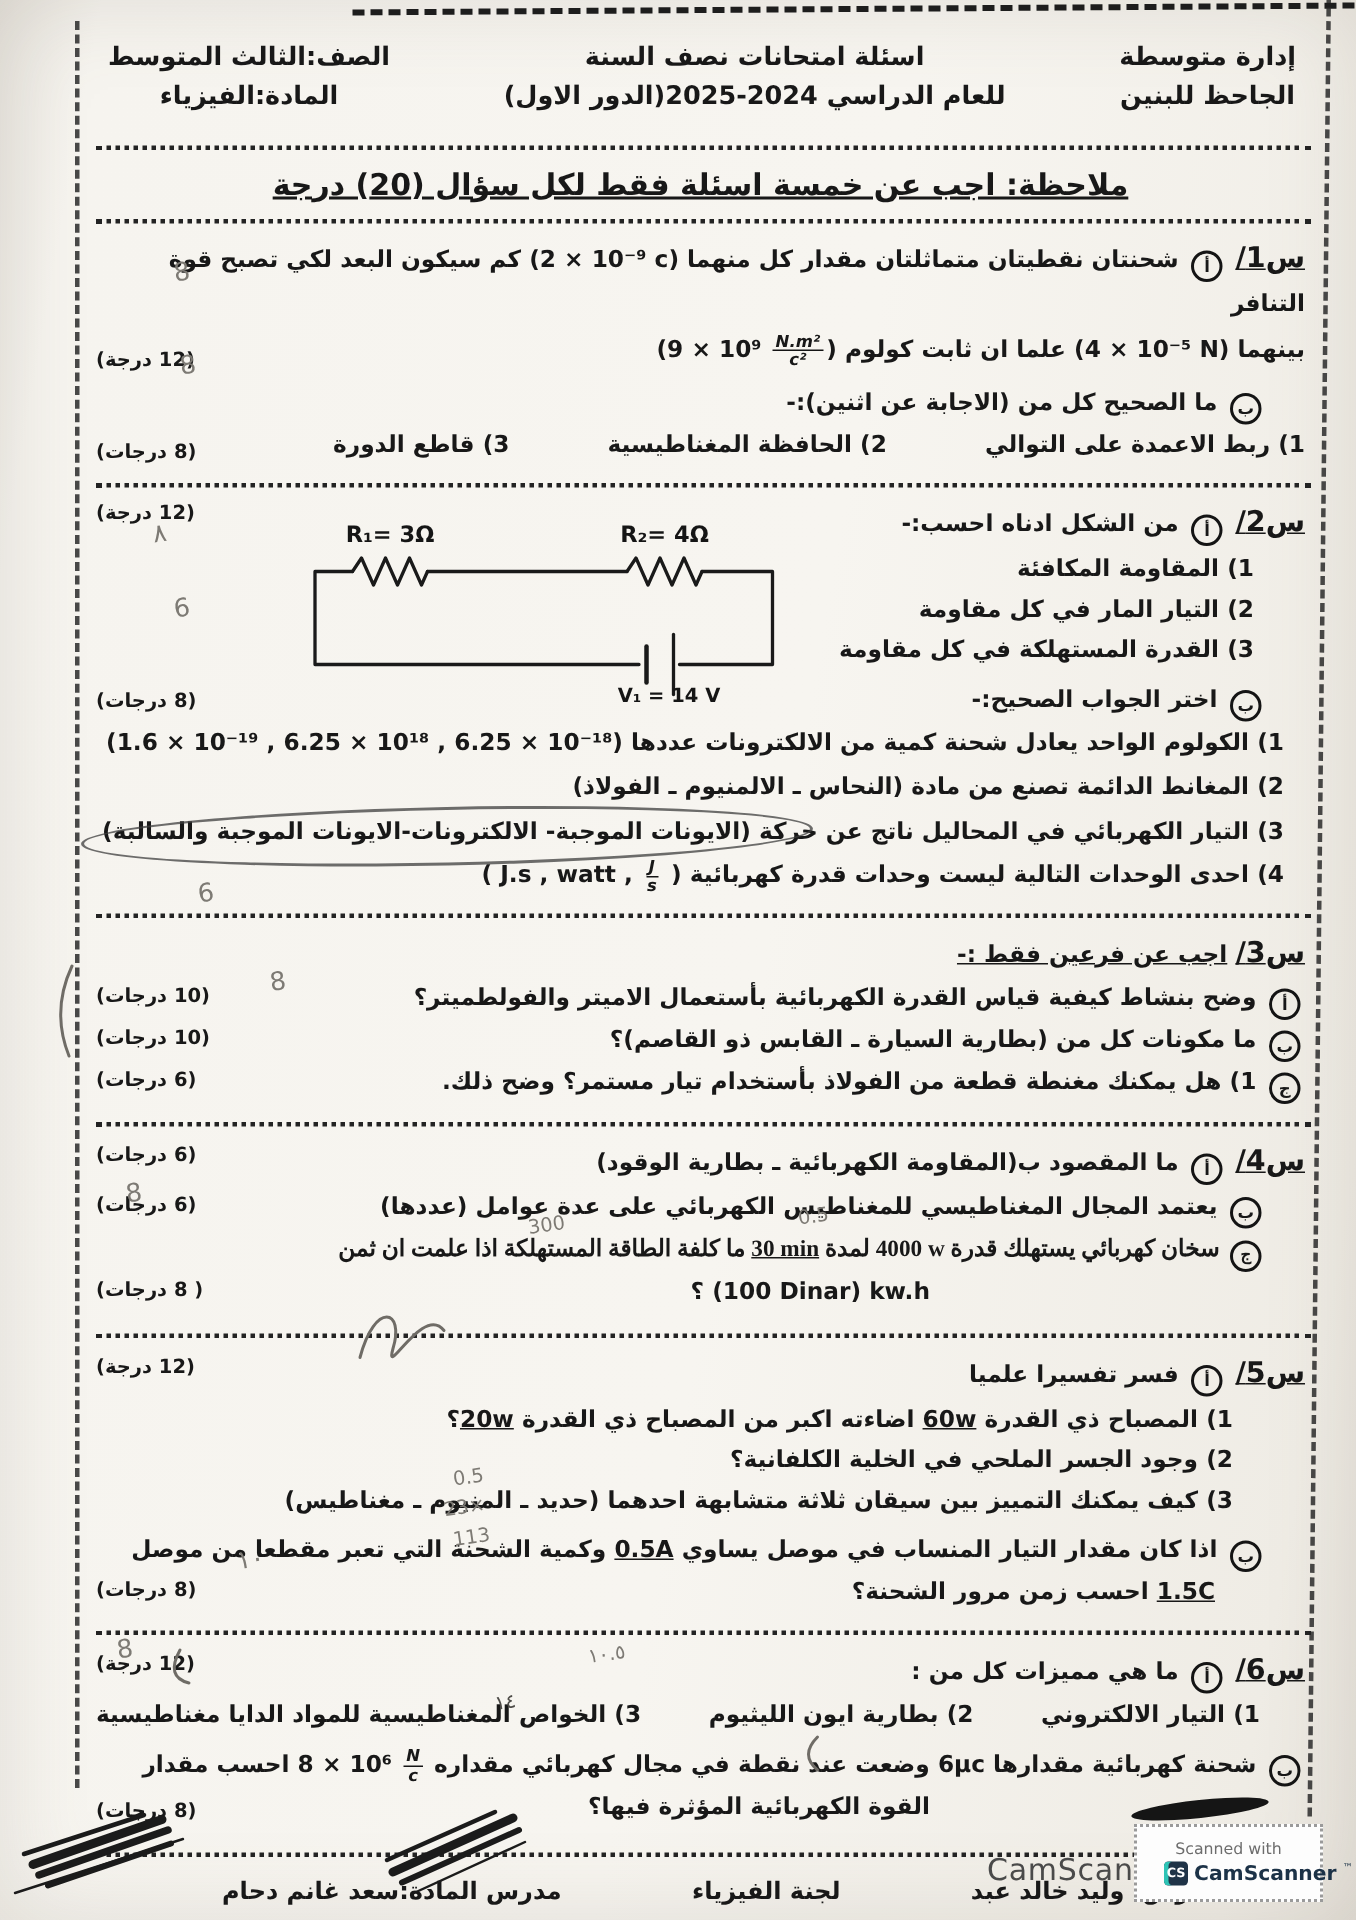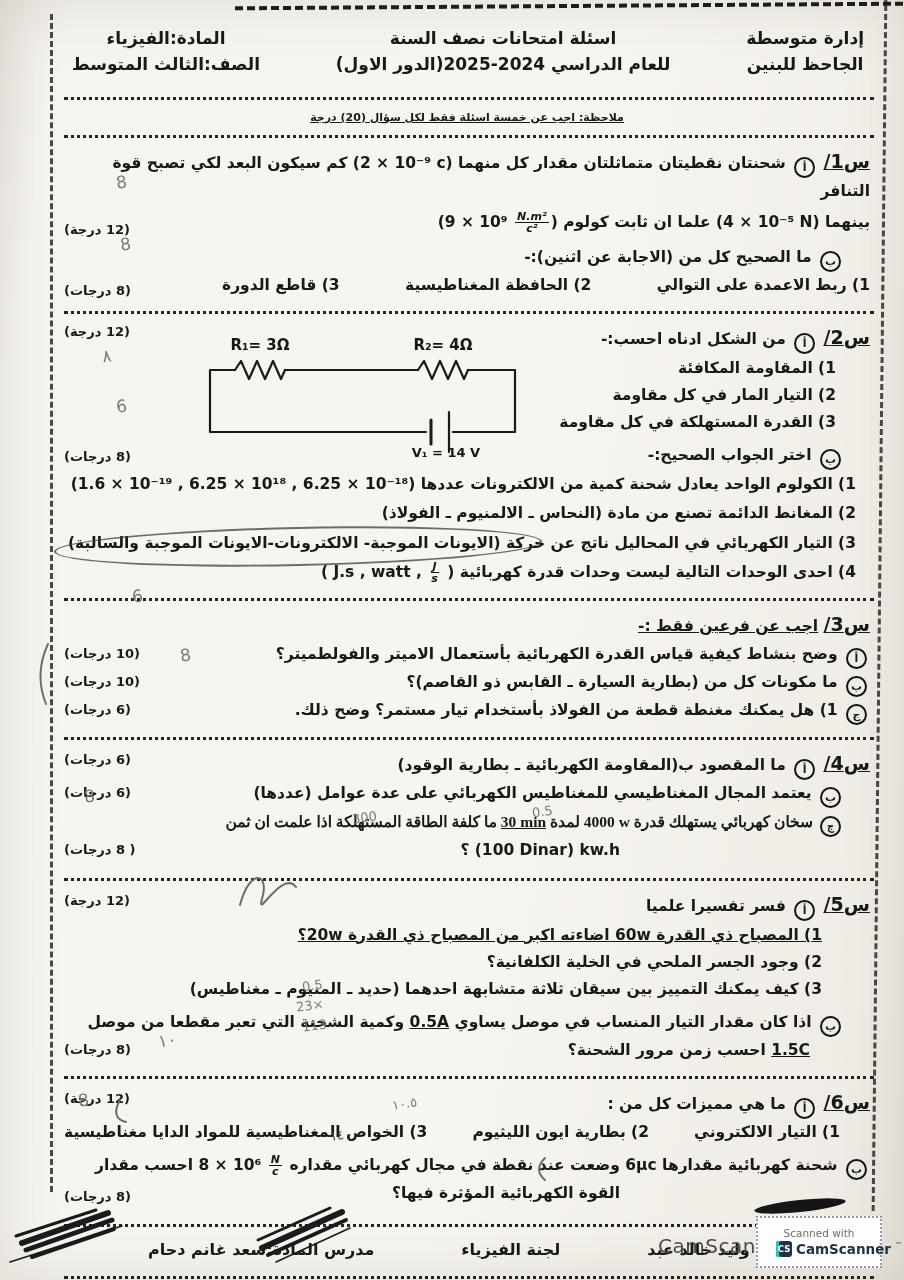--- a/index.html
+++ b/index.html
@@ -24,21 +24,21 @@
   .mark{position:absolute;left:0;top:2px;direction:rtl;font-size:13px;white-space:nowrap;}
   .circ{display:inline-flex;align-items:center;justify-content:center;width:17px;height:17px;border:2px solid #141414;
         border-radius:50%;font-size:11px;line-height:1;margin:0 3px;vertical-align:-3px;}
   .f{direction:ltr;unicode-bidi:isolate;display:inline-block;}
   .frac{display:inline-flex;flex-direction:column;align-items:center;vertical-align:middle;line-height:1.05;font-size:11px;margin:0 2px;}
   .frac .num{border-bottom:1.6px solid #141414;padding:0 2px;font-style:italic;}
   .frac .den{padding:0 2px;font-style:italic;}
   
   .hdr{display:flex;direction:rtl;justify-content:space-between;align-items:flex-start;padding:8px 6px 10px 8px;font-size:17px;line-height:1.55;}
   .hdr .blk{text-align:center;white-space:nowrap;}
-  .note-line{text-align:center;font-size:11px;padding:4px 0 2px;}
+  .note-line{text-align:center;font-size:20px;padding:4px 0 2px;}
   
   .circuit{position:absolute;}
   .circuit text{font-family:"DejaVu Sans",sans-serif;font-weight:700;fill:#151515;}
   .opt-ellipse{position:absolute;left:-10px;top:-2px;width:60%;height:35px;border:2px solid #3d3d3d;border-radius:50%;
                transform:rotate(-1.2deg);pointer-events:none;opacity:.75;}
   
   .footer-row{display:flex;direction:rtl;justify-content:space-between;padding:6px 58px 8px 84px;font-size:16px;}
   
   .hw{position:absolute;color:#7d7a74;font-size:17px;font-weight:400;transform:rotate(-8deg);z-index:5;pointer-events:none;}
   .hw.dark{color:#4d4b47;}
@@ -70,22 +70,22 @@
       <div class="hdr">
         <div class="blk">
           <div>إدارة متوسطة</div>
           <div>الجاحظ للبنين</div>
         </div>
         <div class="blk">
           <div>اسئلة امتحانات نصف السنة</div>
           <div>للعام الدراسي 2024-2025(الدور الاول)</div>
         </div>
         <div class="blk">
+          <div>الصف:الثالث المتوسط</div>
           <div>المادة:الفيزياء</div>
-          <div>الصف:الثالث المتوسط</div>
         </div>
       </div>
     </div>
 
     <div class="sec">
       <div class="note-line">
         <span class="u">ملاحظة: اجب عن خمسة اسئلة فقط لكل سؤال (20) درجة</span>
       </div>
     </div>
 
@@ -216,21 +216,21 @@
       </div>
     </div>
 
     <div class="sec" style="padding-bottom:12px;">
       <div class="line pad-mark">
         <span class="mark">(12 درجة)</span>
         <span class="qno">س5/</span>
         <span class="circ">أ</span>
         <span>فسر تفسيرا علميا</span>
       </div>
-      <div class="line" style="padding-right:48px;text-decoration:underline;">
+      <div class="line" style="padding-right:48px;">
         <span>1) المصباح ذي القدرة</span>
         <span class="f u">60w</span>
         <span>اضاءته اكبر من المصباح ذي القدرة</span>
         <span class="f u">20w</span><span>؟</span>
       </div>
       <div class="line" style="padding-right:48px;"><span>2) وجود الجسر الملحي في الخلية الكلفانية؟</span></div>
       <div class="line" style="padding-right:48px;"><span>3) كيف يمكنك التمييز بين سيقان ثلاثة متشابهة احدهما (حديد ـ المنيوم ـ مغناطيس)</span></div>
       <div class="line" style="padding-top:6px;padding-right:26px;">
         <span class="circ">ب</span>
         <span>اذا كان مقدار التيار المنساب في موصل يساوي</span>

